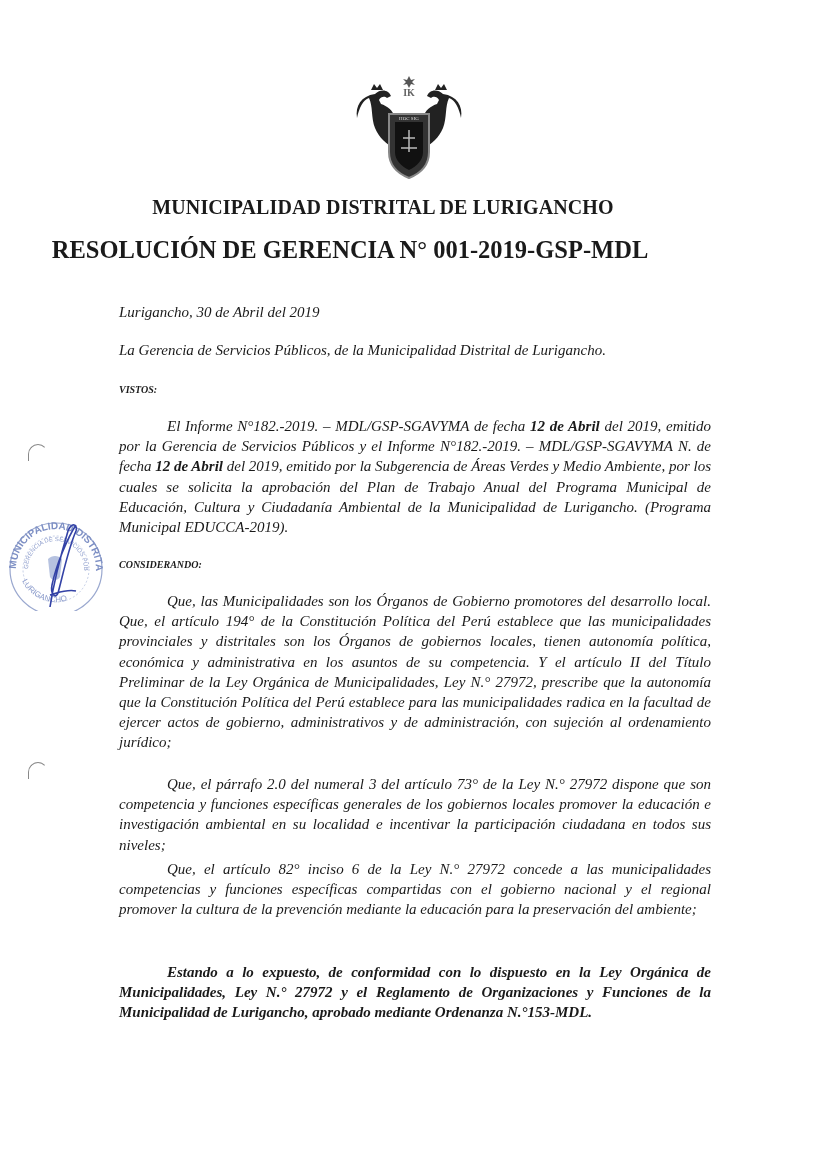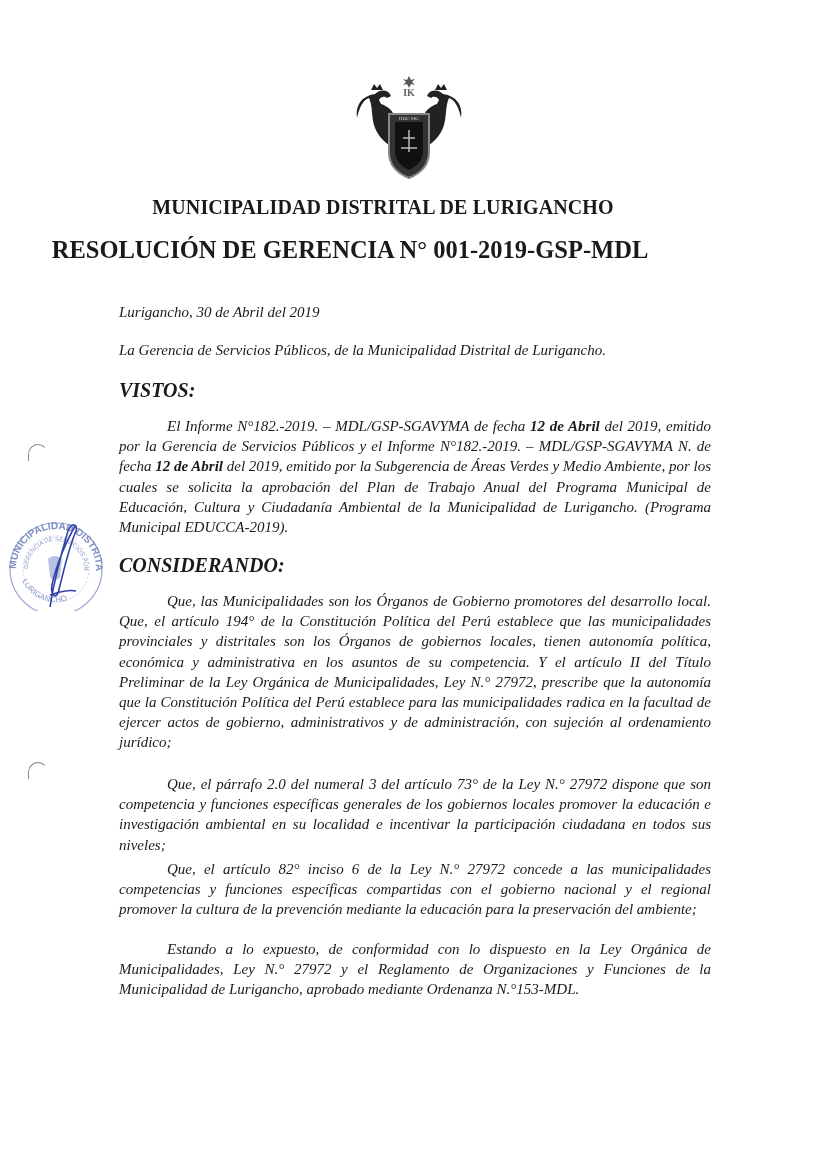--- a/index.html
+++ b/index.html
@@ -6,21 +6,21 @@
   body { width:826px; height:1169px; position:relative; overflow:hidden;
          font-family:"Liberation Serif","DejaVu Serif",serif; color:#1a1a1a; }
   .crest { position:absolute; left:343px; top:74px; width:132px; height:105px; }
   .h1 { position:absolute; left:0; width:748px; top:196px; text-align:center;
         font-weight:bold; font-size:20px; letter-spacing:0.1px; padding-left:18px; box-sizing:border-box; }
   .h2 { position:absolute; left:0; width:680px; top:236px; text-align:center;
         font-weight:bold; font-size:24.5px; padding-left:20px; box-sizing:border-box; }
   .block { position:absolute; left:119px; width:592px; font-style:italic; font-size:15px; line-height:20.2px; }
   .just { text-align:justify; text-align-last:left; }
   .indent { text-indent:48px; }
-  .head { font-weight:bold; font-style:italic; font-size:20px; }
+  .head { font-weight:bold; font-style:italic; font-size:10px; }
   b { font-weight:bold; }
   .punch { position:absolute; left:28px; width:18px; height:16px; border:1px solid #888;
            border-bottom:none; border-radius:10px 10px 0 0; border-right-color:transparent; }
   .stamp { position:absolute; left:4px; top:519px; width:104px; height:92px; }
 </style>
 </head>
 <body>
 
 <svg class="crest" viewBox="0 0 132 105">
   <g fill="#222">
@@ -48,21 +48,21 @@
 
 <div class="block just indent" style="top:416px;">
   <span>El Informe N°182.-2019. – MDL/GSP-SGAVYMA de fecha </span><b>12 de Abril</b><span> del 2019, emitido por la Gerencia de Servicios Públicos y el Informe N°182.-2019. – MDL/GSP-SGAVYMA N. de fecha </span><b>12 de Abril</b><span> del 2019, emitido por la Subgerencia de Áreas Verdes y Medio Ambiente, por los cuales se solicita la aprobación del Plan de Trabajo Anual del Programa Municipal de Educación, Cultura y Ciudadanía Ambiental de la Municipalidad de Lurigancho. (Programa Municipal EDUCCA-2019).</span>
 </div>
 
 <div class="block head" style="top:555px;">CONSIDERANDO:</div>
 
 <div class="block just indent" style="top:591px;">Que, las Municipalidades son los Órganos de Gobierno promotores del desarrollo local. Que, el artículo 194° de la Constitución Política del Perú establece que las municipalidades provinciales y distritales son los Órganos de gobiernos locales, tienen autonomía política, económica y administrativa en los asuntos de su competencia. Y el artículo II del Título Preliminar de la Ley Orgánica de Municipalidades, Ley N.° 27972, prescribe que la autonomía que la Constitución Política del Perú establece para las municipalidades radica en la facultad de ejercer actos de gobierno, administrativos y de administración, con sujeción al ordenamiento jurídico;</div>
 <div class="block just indent" style="top:774px;">Que, el párrafo 2.0 del numeral 3 del artículo 73° de la Ley N.° 27972 dispone que son competencia y funciones específicas generales de los gobiernos locales promover la educación e investigación ambiental en su localidad e incentivar la participación ciudadana en todos sus niveles;</div>
 <div class="block just indent" style="top:859px;">Que, el artículo 82° inciso 6 de la Ley N.° 27972 concede a las municipalidades competencias y funciones específicas compartidas con el gobierno nacional y el regional promover la cultura de la prevención mediante la educación para la preservación del ambiente;</div>
-<div class="block just indent" style="top:939px;">Estando a lo expuesto, de conformidad con lo dispuesto en la Ley Orgánica de Municipalidades, Ley N.° 27972 y el Reglamento de Organizaciones y Funciones de la Municipalidad de Lurigancho, aprobado mediante Ordenanza N.°153-MDL.</div>
+<div class="block just indent" style="top:962px;font-weight:bold;">Estando a lo expuesto, de conformidad con lo dispuesto en la Ley Orgánica de Municipalidades, Ley N.° 27972 y el Reglamento de Organizaciones y Funciones de la Municipalidad de Lurigancho, aprobado mediante Ordenanza N.°153-MDL.</div>
 
 <div class="punch" style="top:444px;"></div>
 <div class="punch" style="top:762px;"></div>
 
 <svg class="stamp" viewBox="0 0 104 92">
   <defs>
     <path id="arcTop" d="M12 50 A40 40 0 0 1 92 50"></path>
     <path id="arcIn" d="M24 50 A28 28 0 0 1 80 50"></path>
     <path id="arcBot" d="M18 62 A38 38 0 0 0 86 62"></path>
   </defs>

